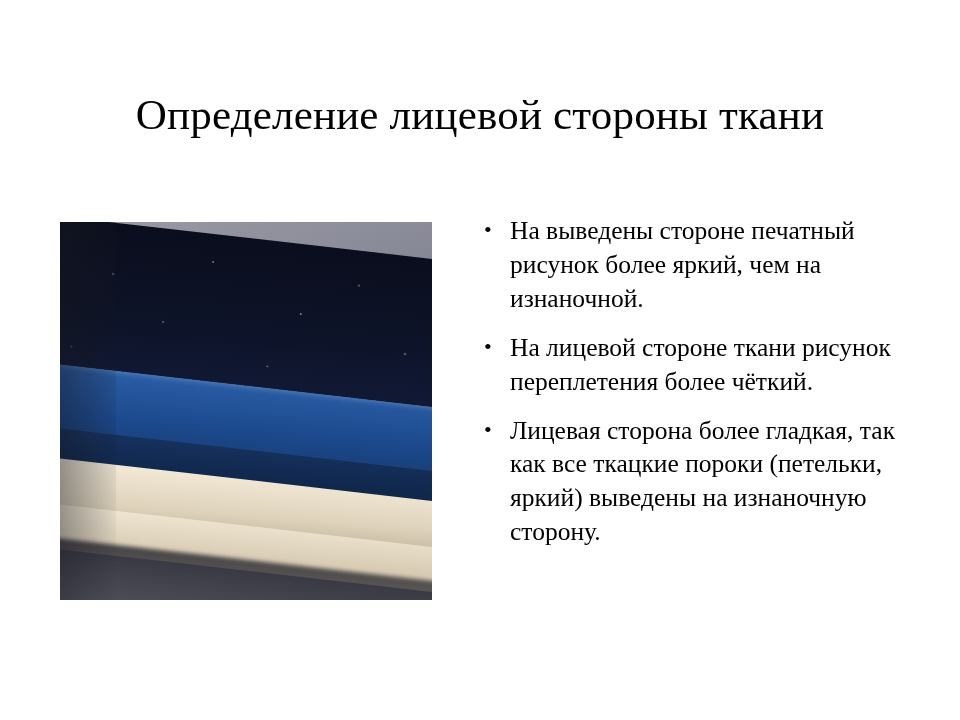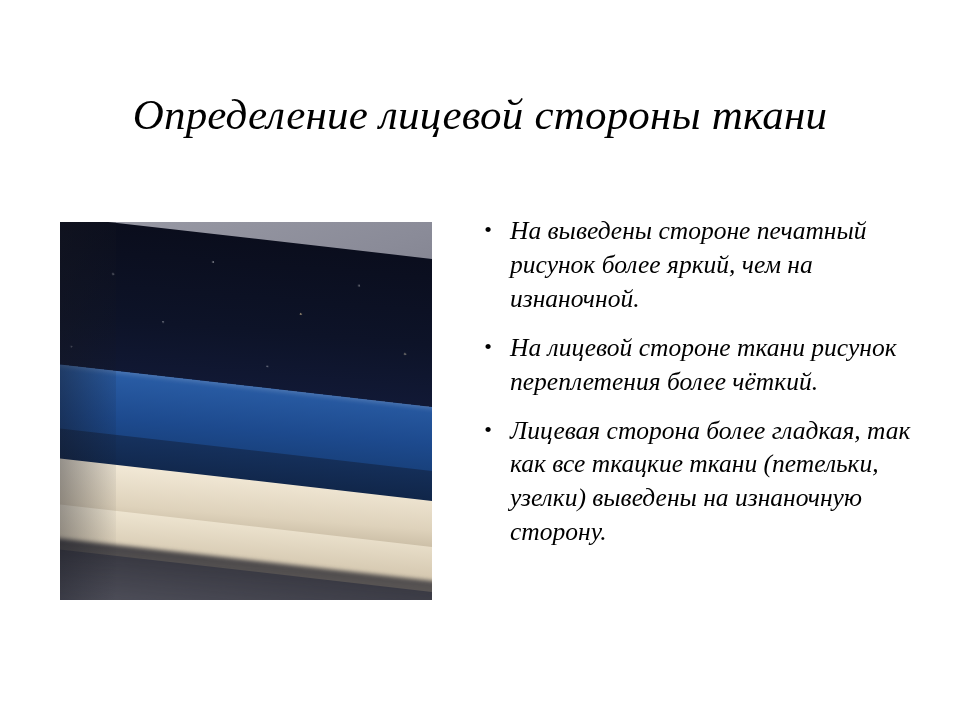--- a/index.html
+++ b/index.html
@@ -12,21 +12,20 @@
     height: 720px;
     overflow: hidden;
     font-family: "Liberation Serif", "DejaVu Serif", serif;
     color: #000000;
   }
   .slide {
     position: relative;
     width: 960px;
     height: 720px;
     box-sizing: border-box;
-    font-style: italic;
   }
   .slide-title {
     position: absolute;
     left: 110px;
     top: 58px;
     width: 740px;
     text-align: center;
     font-size: 43px;
     line-height: 1.32;
     font-weight: normal;
@@ -186,18 +185,18 @@
       <span class="bullet-text">На выведены стороне печатный рисунок более яркий, чем на изнаночной.</span>
     </div>
 
     <div class="bullet-item">
       <span class="bullet-dot">•</span>
       <span class="bullet-text">На лицевой стороне ткани рисунок переплетения более чёткий.</span>
     </div>
 
     <div class="bullet-item">
       <span class="bullet-dot">•</span>
-      <span class="bullet-text">Лицевая сторона более гладкая, так как все ткацкие ткани (петельки, узелки) выведены на изнаночную сторону.</span>
+      <span class="bullet-text">Лицевая сторона более гладкая, так как все ткацкие пороки (петельки, яркий) выведены на изнаночную сторону.</span>
     </div>
 
   </div>
 
 </div>
 
 </body></html>

